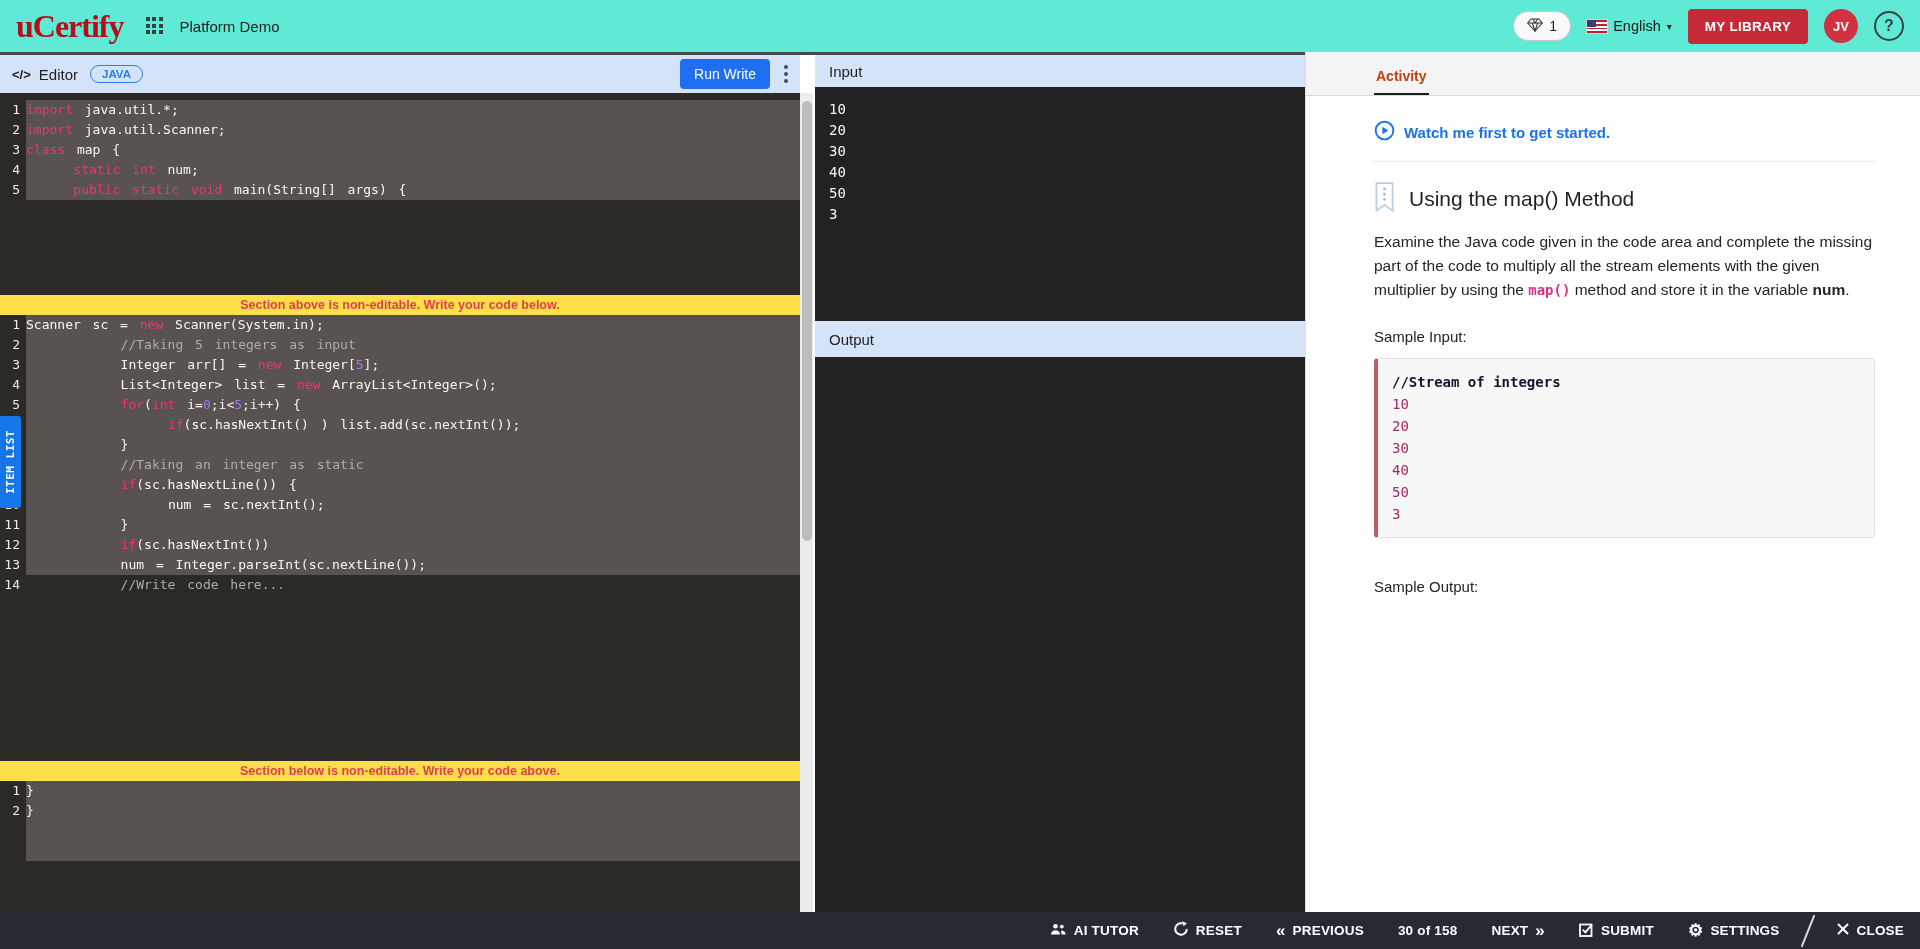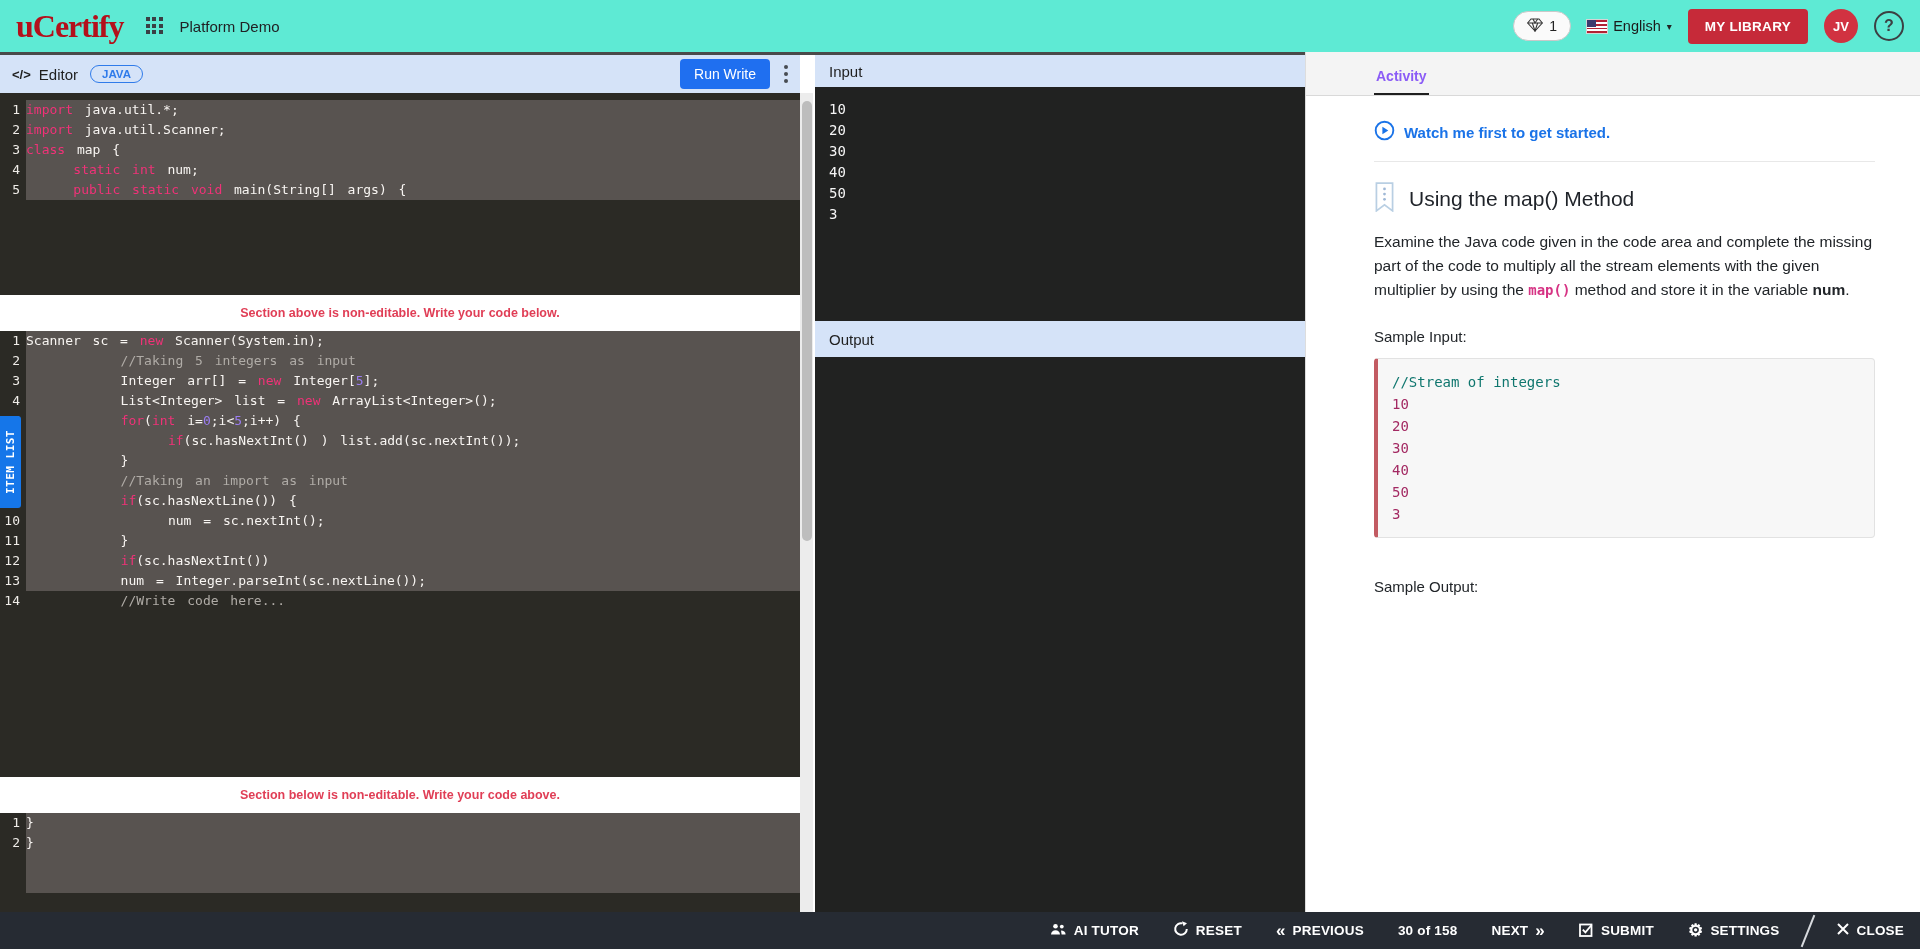--- a/index.html
+++ b/index.html
@@ -41,50 +41,50 @@
   .sec-mid { height:446px; }
   .sec-bot { flex:1; }
   .crow { display:flex; height:20px; white-space:pre; }
   .ln { width:26px; flex:none; text-align:right; padding-right:6px; color:#efece8; background:#2b2a25; }
   .cd { flex:1; color:#f8f5f2; word-spacing:4px; }
   .cd.hl { background:#585350; }
   .tk-kw { color:#f03278; }
   .tk-cm { color:#b0aca7; }
   .tk-num { color:#9b7df2; }
   .grayfill { height:40px; margin-left:26px; background:#585350; }
-  .notice-bar { height:36px; background:#ffffff; color:#e03e56; font-family:"Liberation Sans",sans-serif; font-size:12.5px; font-weight:bold; display:flex; align-items:center; justify-content:center; }
+  .notice-bar { height:20px; background:#fde047; color:#e03e56; font-family:"Liberation Sans",sans-serif; font-size:12.5px; font-weight:bold; display:flex; align-items:center; justify-content:center; }
   .itemlist-tab { position:absolute; left:0; top:323px; width:21px; height:92px; background:#1576e9; color:#fff; border-radius:0 3px 3px 0; display:flex; align-items:center; justify-content:center; cursor:pointer; }
   .itemlist-tab span { writing-mode:vertical-rl; transform:rotate(180deg); font-size:11px; font-weight:bold; letter-spacing:.5px; }
 
   .ed-scrollbar { width:13px; background:#ececec; position:relative; margin-top:38px; }
   .ed-thumb { position:absolute; top:8px; left:1.5px; width:10px; height:440px; background:#bdbdbd; border-radius:5px; }
   .col-gap { width:2px; background:#fff; }
 
   
   .io-panel { width:490px; display:flex; flex-direction:column; }
   .io-header { height:32px; background:#d5e3f8; display:flex; align-items:center; padding:0 14px; font-size:15px; color:#1f1f1f; }
   .io-header.out { height:36px; }
   .io-content { background:#212221; color:#f5f5f5; font-family:"DejaVu Sans Mono", monospace; font-size:14px; line-height:21px; padding:12px 14px; }
   .io-content.in { height:234px; }
   .io-content.out { flex:1; }
 
   
   .activity-panel { flex:1; border-left:1px solid #ddd; display:flex; flex-direction:column; background:#fff; }
   .tab-bar { height:44px; background:#f4f4f4; border-bottom:1px solid #d9d9d9; display:flex; align-items:flex-end; padding:0 0 0 68px; }
-  .tab { font-size:14px; font-weight:bold; color:#8b5cf6; padding:0 2px 9px 2px; border-bottom:2.5px solid #1f1f1f; cursor:pointer; }
+  .tab { font-size:14px; font-weight:bold; color:#c2410c; padding:0 2px 9px 2px; border-bottom:2.5px solid #1f1f1f; cursor:pointer; }
   .act-body { padding:24px 45px 0 68px; }
   .watch-link { display:flex; align-items:center; gap:9px; color:#1a73e8; font-size:15px; font-weight:bold; cursor:pointer; }
   .act-divider { border:none; border-top:1px solid #e8e8e8; margin:17px 0 20px 0; }
   .act-heading-row { display:flex; align-items:center; gap:14px; }
   .act-heading { font-size:21px; color:#1f2329; font-weight:normal; }
   .act-desc { margin-top:14px; font-size:15.5px; line-height:1.55; color:#212529; }
   .code-token { font-family:"DejaVu Sans Mono", monospace; color:#d63384; font-weight:bold; font-size:14px; }
   .sample-label { margin-top:26px; font-size:15px; color:#212529; }
   .sample-box { margin-top:13px; background:#f7f7f7; border:1px solid #e2e2e2; border-left:4px solid #c25b62; border-radius:4px; padding:12px 14px; font-family:"DejaVu Sans Mono", monospace; font-size:14px; line-height:22px; }
-  .s-cm { color:#0f766e; }
+  .s-cm { color:#0f172a;font-weight:bold; }
   .s-val { color:#a32962; }
   .out-label { margin-top:40px; }
 
   
   .bottom-bar { height:37px; background:#262b33; display:flex; align-items:center; justify-content:flex-end; gap:34px; padding-right:16px; color:#fff; font-size:13.5px; font-weight:600; letter-spacing:.2px; }
   .tb-item { display:flex; align-items:center; gap:7px; cursor:pointer; white-space:nowrap; }
   .tb-static { cursor:default; }
   .chev { font-size:17px; font-weight:bold; line-height:1; }
   .gear-glyph { font-size:17px; line-height:1; }
   .slash-div { width:2px; height:34px; background:#d7dade; transform:rotate(22deg); margin:0 -6px; }
@@ -155,21 +155,21 @@
           </div>
         <div class="notice-bar">Section above is non-editable. Write your code below.</div>
         <div class="sec-mid">
             <div class="crow"><span class="ln">1</span><span class="cd hl">Scanner sc = <span class="tk-kw">new</span> Scanner(System.in);</span></div>
             <div class="crow"><span class="ln">2</span><span class="cd hl"><span class="tk-cm">        //Taking 5 integers as input</span></span></div>
             <div class="crow"><span class="ln">3</span><span class="cd hl">        Integer arr[] = <span class="tk-kw">new</span> Integer[<span class="tk-num">5</span>];</span></div>
             <div class="crow"><span class="ln">4</span><span class="cd hl">        List&lt;Integer&gt; list = <span class="tk-kw">new</span> ArrayList&lt;Integer&gt;();</span></div>
             <div class="crow"><span class="ln">5</span><span class="cd hl">        <span class="tk-kw">for</span>(<span class="tk-kw">int</span> i=<span class="tk-num">0</span>;i&lt;<span class="tk-num">5</span>;i++) {</span></div>
             <div class="crow"><span class="ln">6</span><span class="cd hl">            <span class="tk-kw">if</span>(sc.hasNextInt() ) list.add(sc.nextInt());</span></div>
             <div class="crow"><span class="ln">7</span><span class="cd hl">        }</span></div>
-            <div class="crow"><span class="ln">8</span><span class="cd hl"><span class="tk-cm">        //Taking an import as input</span></span></div>
+            <div class="crow"><span class="ln">8</span><span class="cd hl"><span class="tk-cm">        //Taking an integer as static</span></span></div>
             <div class="crow"><span class="ln">9</span><span class="cd hl">        <span class="tk-kw">if</span>(sc.hasNextLine()) {</span></div>
             <div class="crow"><span class="ln">10</span><span class="cd hl">            num = sc.nextInt();</span></div>
             <div class="crow"><span class="ln">11</span><span class="cd hl">        }</span></div>
             <div class="crow"><span class="ln">12</span><span class="cd hl">        <span class="tk-kw">if</span>(sc.hasNextInt())</span></div>
             <div class="crow"><span class="ln">13</span><span class="cd hl">        num = Integer.parseInt(sc.nextLine());</span></div>
             <div class="crow"><span class="ln">14</span><span class="cd"><span class="tk-cm">        //Write code here...</span></span></div>
           </div>
         <div class="notice-bar">Section below is non-editable. Write your code above.</div>
         <div class="sec-bot">
           <div>

